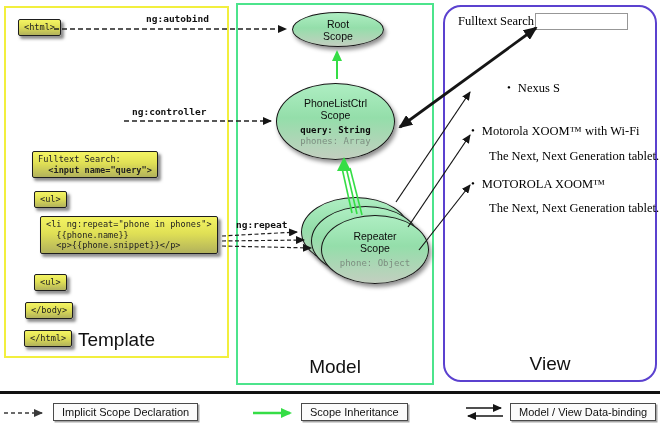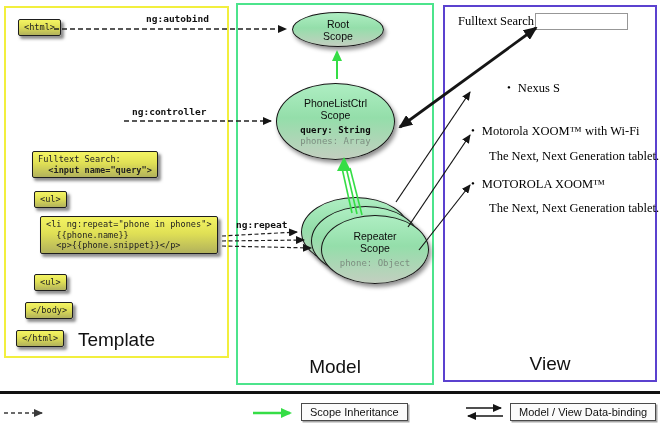--- a/index.html
+++ b/index.html
@@ -4,21 +4,21 @@
 <style>
   * { margin:0; padding:0; box-sizing:border-box; }
   html,body { background:#fff; }
   body { font-family:"Liberation Sans", sans-serif; width:660px; height:435px; overflow:hidden; }
   .canvas { position:relative; width:660px; height:435px; background:#fff; }
 
   
   .section { position:absolute; border:2px solid; background:#fff; z-index:1; }
   .section.template { left:4px; top:6px; width:225px; height:352px; border-color:var(--template_border,#f2ef3e); }
   .section.model    { left:236px; top:3px; width:198px; height:382px; border-color:var(--model_border,#4ce48c); }
-  .section.view     { left:443px; top:5px; width:214px; height:377px; border-color:var(--view_border,#5b41cf); }
+  .section.view     { left:443px; top:5px; width:214px; height:377px; border-color:var(--view_border,#5b41cf);border-radius:18px; }
   .sec-title { position:absolute; bottom:5px; left:0; right:0; text-align:center;
                font-size:19px; color:#111; }
 
   
   .ybox { position:absolute; z-index:3;
           background:linear-gradient(180deg, var(--code_box_top,#f4f463) 0%, #e0e055 45%, var(--code_box_bottom,#b2b25c) 100%);
           border:1.6px solid #1e1e1e; border-radius:2px;
           box-shadow:2.5px 3px 3px rgba(50,50,50,.55);
           padding:2px 5px; font-family:"DejaVu Sans Mono", monospace;
           font-size:8.6px; line-height:10.6px; color:#222;margin-left:7px; }
@@ -93,21 +93,21 @@
   </div>
 
   <div class="ybox" style="left:27px; top:274px;">
     <div class="ln">&lt;ul&gt;</div>
   </div>
 
   <div class="ybox" style="left:18px; top:302px;">
     <div class="ln">&lt;/body&gt;</div>
   </div>
 
-  <div class="ybox" style="left:9px; top:330px;">
+  <div class="ybox" style="left:17px; top:330px;">
     <div class="ln">&lt;/html&gt;</div>
   </div>
 
   <div class="arrow-label" style="left:146px; top:13px;">ng:autobind</div>
   <div class="arrow-label" style="left:132px; top:106px;">ng:controller</div>
   <div class="arrow-label" style="left:236px; top:219px;">ng:repeat</div>
 
   <div class="ellipse" style="left:292px; top:12px; width:92px; height:35px;">
     <div class="e-title">Root</div>
     <div class="e-title">Scope</div>
@@ -135,20 +135,21 @@
 
   <div class="view-text" style="left:471px; top:81px;margin-left:36px;"><span class="bullet-dot">•</span><span>Nexus S</span></div>
 
   <div class="view-text" style="left:471px; top:124px;"><span class="bullet-dot">•</span><span>Motorola XOOM™ with Wi-Fi</span></div>
   <div class="view-text" style="left:489px; top:149px;">The Next, Next Generation tablet.</div>
 
   <div class="view-text" style="left:471px; top:177px;"><span class="bullet-dot">•</span><span>MOTOROLA XOOM™</span></div>
   <div class="view-text" style="left:489px; top:201px;">The Next, Next Generation tablet.</div>
 
   <div class="rule"></div>
+  <div class="legend-box" style="left:53px;  top:403px;">Implicit Scope Declaration</div>
   <div class="legend-box" style="left:301px; top:403px;">Scope Inheritance</div>
   <div class="legend-box" style="left:510px; top:403px;">Model / View Data-binding</div>
 
   <svg class="overlay" width="660" height="435" viewBox="0 0 660 435">
     <defs>
       <marker id="ahs" markerUnits="userSpaceOnUse" markerWidth="9" markerHeight="8" refX="8" refY="4" orient="auto">
         <path d="M0,0 L9,4 L0,8 Z" fill="#151515"></path>
       </marker>
       <marker id="ahm" markerUnits="userSpaceOnUse" markerWidth="14" markerHeight="12" refX="12" refY="6" orient="auto">
         <path d="M0,0 L14,6 L0,12 Z" fill="#151515"></path>

